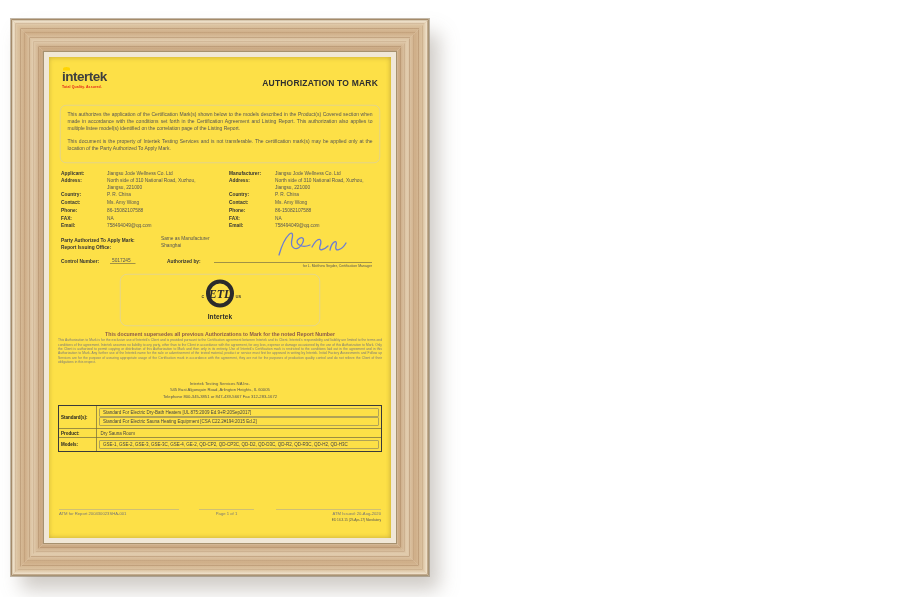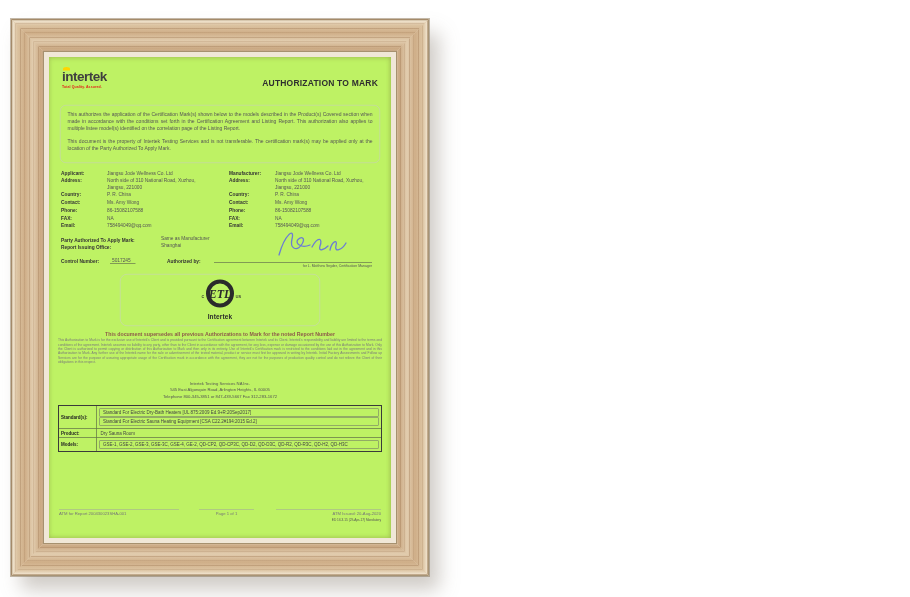--- a/index.html
+++ b/index.html
@@ -38,21 +38,21 @@
   }
   .f-right { right:0;
      background-color:#d7bb98;
      background-image:
        repeating-linear-gradient(90deg, rgba(160,122,86,.38) 0 1px, rgba(0,0,0,0) 1px 4px, rgba(160,122,86,.22) 4px 5px, rgba(0,0,0,0) 5px 9px),
        linear-gradient(90deg,#b99672 0,#efe3cf 2px,#c9a781 8px,#e2cdaf 16px,#cfae88 24px,#dcc4a2 32px,#efe2cc 36px,#8f7a58 38px);
      clip-path: polygon(0 38px, 100% 0, 100% 100%, 0 calc(100% - 38px));
   }
   .lip { position:absolute; inset:33px; border:5px solid #f0e7d7;
          box-shadow: 0 0 0 1px #a6916f, inset 0 0 0 1px #cdb795; pointer-events:none; }
-  .opening { position:absolute; inset:38px; background:#bef264;
+  .opening { position:absolute; inset:38px; background:#fde047;
              box-shadow: inset 0 1px 5px rgba(90,70,40,.22), inset -1px -1px 4px rgba(90,70,40,.15); overflow:hidden; }
 
   
   .doc { position:absolute; left:0; top:0; width:684px; height:962px;
          transform:scale(0.5); transform-origin:0 0;
          filter: blur(0.8px); color:#4a4a4a; }
   .abs { position:absolute; }
 
   .logo-word { font-size:27px; font-weight:bold; letter-spacing:-1px; color:#3f3f3f; }
   .logo-swoosh { position:absolute; left:2px; top:-4px; width:14px; height:7px;

